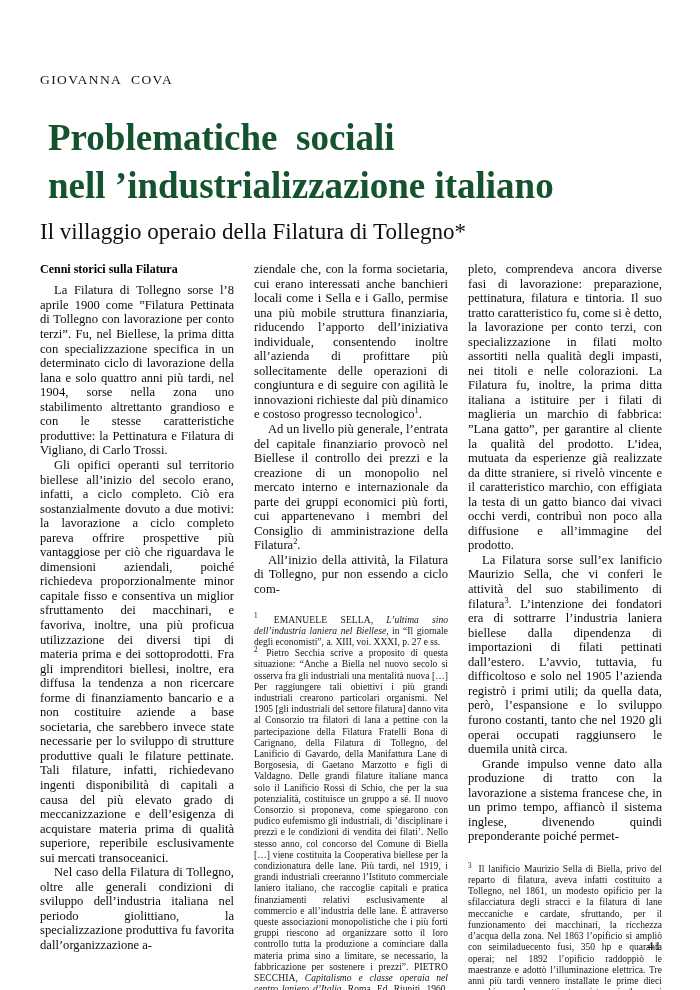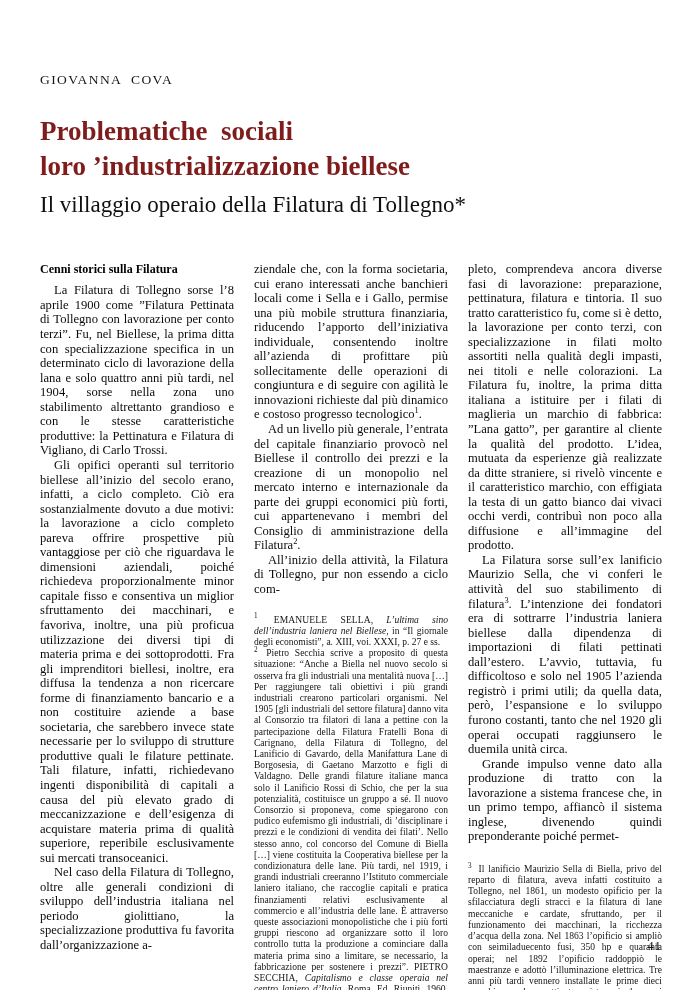--- a/index.html
+++ b/index.html
@@ -33,25 +33,25 @@
     font-family: "Liberation Serif", "DejaVu Serif", serif;
     font-size: 13.5px;
     letter-spacing: 1.4px;
     color: #151515;
     margin: 0 0 26px 0;
     white-space: pre;
   }
   .title-main {
     font-family: "Liberation Serif", "DejaVu Serif", serif;
     font-weight: bold;
-    font-size: 27px;
+    font-size: 37px;
     line-height: 1.30;
     letter-spacing: 0px;
-    color: #7f1d1d;
-    margin: 0;
+    color: #14532d;
+    margin: 8px;
   }
   .title-main .tline {
     display: block;
     white-space: pre;
   }
   .subtitle {
     font-family: "Liberation Serif", "DejaVu Serif", serif;
     font-size: 23px;
     line-height: 1.25;
     color: #101010;
@@ -142,21 +142,21 @@
 </style>
 </head>
 <body>
 
 <div class="page">
 
   <div class="titleblock">
     <div class="author">GIOVANNA  COVA</div>
     <h1 class="title-main">
       <span class="tline">Problematiche  sociali</span>
-      <span class="tline">loro ’industrializzazione biellese</span>
+      <span class="tline">nell ’industrializzazione italiano</span>
     </h1>
     <div class="subtitle">Il villaggio operaio della Filatura di Tollegno*</div>
   </div>
 
   <div class="columns">
 
     <div class="col col-1">
       <div class="sechead">Cenni storici sulla Filatura</div>
 
       <p class="body indent">La Filatura di Tollegno sorse l’8 aprile 1900 come ”Filatura Pettinata di Tollegno con lavorazione per conto terzi”. Fu, nel Biellese, la prima ditta con specializzazione specifica in un determinato ciclo di lavorazione della lana e solo quattro anni più tardi, nel 1904, sorse nella zona uno stabilimento altrettanto grandioso e con le stesse caratteristiche produttive: la Pettinatura e Filatura di Vigliano, di Carlo Trossi.</p>

